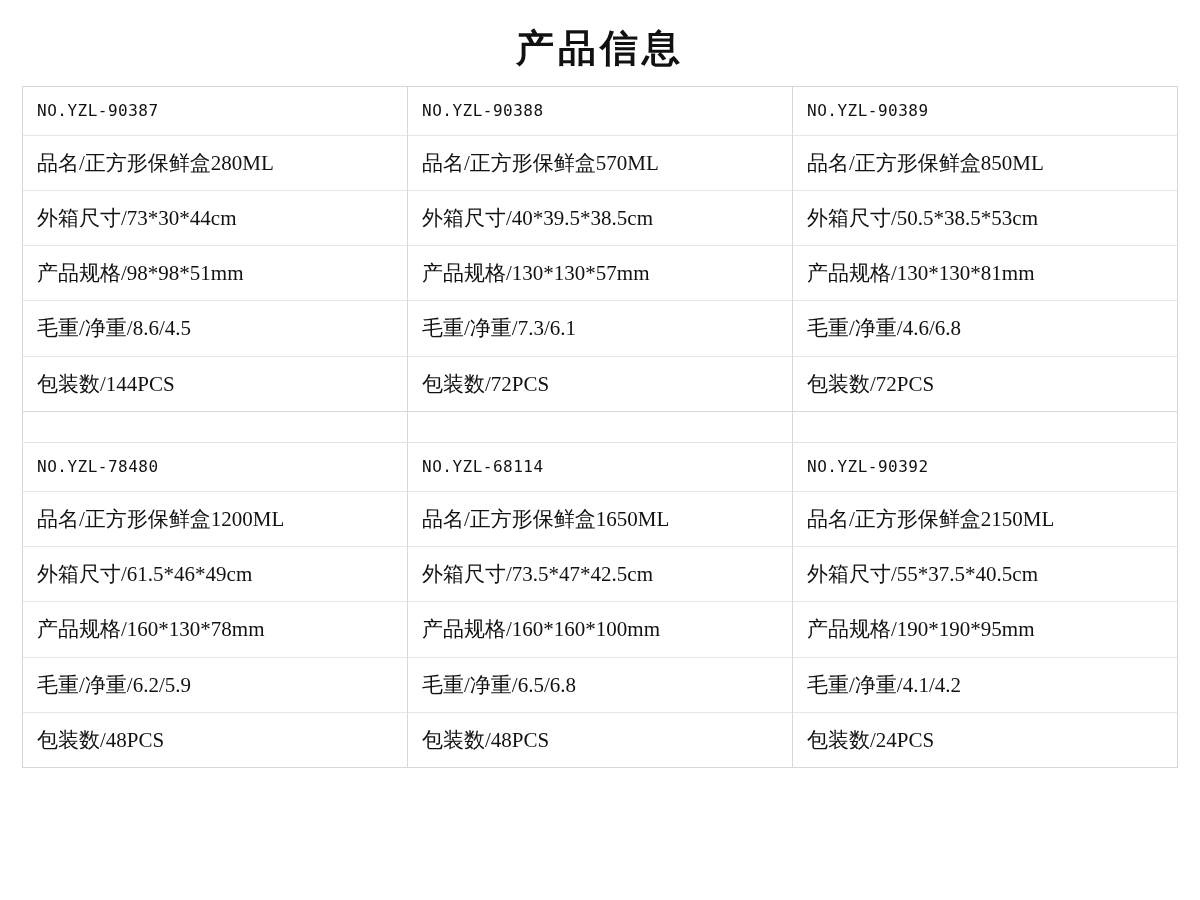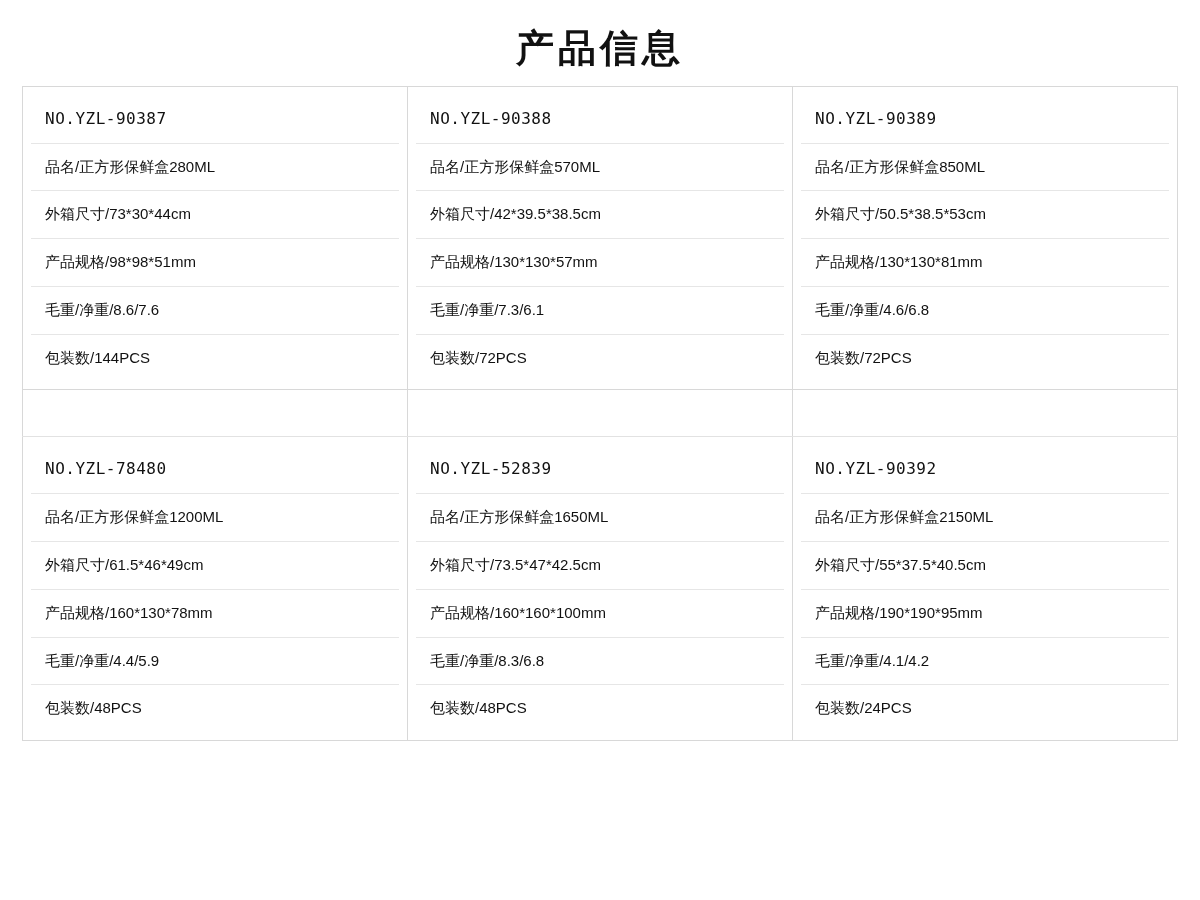--- a/index.html
+++ b/index.html
@@ -35,36 +35,36 @@
     margin: 0 22px;
   }
   table.spec-table {
     width: 1156px;
     border-collapse: collapse;
     table-layout: fixed;
   }
   table.spec-table td {
     width: 33.3333%;
     vertical-align: top;
-    padding: 8px;
+    padding: 0;
     border: 1px solid #d8d8d8;
   }
   table.spec-table td.spacer-cell {
     border-left: 1px solid #d8d8d8;
     border-right: 1px solid #d8d8d8;
     border-top: 1px solid #e2e2e2;
     border-bottom: 1px solid #e2e2e2;
     height: 30px;
   }
   .cell-inner {
     padding: 0;
   }
   .spec-line {
-    font-family: Liberation Sans, sans-serif;
-    font-size: 15px;
+    font-family: Liberation Serif, serif;
+    font-size: 21px;
     color: #111111;
     padding: 14px 0 14px 14px;
     line-height: 1.25;
     white-space: nowrap;
     border-bottom: 1px solid #e6e6e6;
   }
   .spec-line:last-child {
     border-bottom: none;
   }
   .spec-line.no-line {
@@ -84,29 +84,29 @@
     <table class="spec-table">
       <tbody>
 
         <tr>
           <td>
             <div class="cell-inner">
               <div class="spec-line no-line">NO.YZL-90387</div>
               <div class="spec-line">品名/正方形保鲜盒280ML</div>
               <div class="spec-line">外箱尺寸/73*30*44cm</div>
               <div class="spec-line">产品规格/98*98*51mm</div>
-              <div class="spec-line">毛重/净重/8.6/7.6</div>
+              <div class="spec-line">毛重/净重/8.6/4.5</div>
               <div class="spec-line">包装数/144PCS</div>
             </div>
           </td>
           <td>
             <div class="cell-inner">
               <div class="spec-line no-line">NO.YZL-90388</div>
               <div class="spec-line">品名/正方形保鲜盒570ML</div>
-              <div class="spec-line">外箱尺寸/42*39.5*38.5cm</div>
+              <div class="spec-line">外箱尺寸/40*39.5*38.5cm</div>
               <div class="spec-line">产品规格/130*130*57mm</div>
               <div class="spec-line">毛重/净重/7.3/6.1</div>
               <div class="spec-line">包装数/72PCS</div>
             </div>
           </td>
           <td>
             <div class="cell-inner">
               <div class="spec-line no-line">NO.YZL-90389</div>
               <div class="spec-line">品名/正方形保鲜盒850ML</div>
               <div class="spec-line">外箱尺寸/50.5*38.5*53cm</div>
@@ -123,31 +123,31 @@
           <td class="spacer-cell"></td>
         </tr>
 
         <tr>
           <td>
             <div class="cell-inner">
               <div class="spec-line no-line">NO.YZL-78480</div>
               <div class="spec-line">品名/正方形保鲜盒1200ML</div>
               <div class="spec-line">外箱尺寸/61.5*46*49cm</div>
               <div class="spec-line">产品规格/160*130*78mm</div>
-              <div class="spec-line">毛重/净重/4.4/5.9</div>
+              <div class="spec-line">毛重/净重/6.2/5.9</div>
               <div class="spec-line">包装数/48PCS</div>
             </div>
           </td>
           <td>
             <div class="cell-inner">
-              <div class="spec-line no-line">NO.YZL-52839</div>
+              <div class="spec-line no-line">NO.YZL-68114</div>
               <div class="spec-line">品名/正方形保鲜盒1650ML</div>
               <div class="spec-line">外箱尺寸/73.5*47*42.5cm</div>
               <div class="spec-line">产品规格/160*160*100mm</div>
-              <div class="spec-line">毛重/净重/8.3/6.8</div>
+              <div class="spec-line">毛重/净重/6.5/6.8</div>
               <div class="spec-line">包装数/48PCS</div>
             </div>
           </td>
           <td>
             <div class="cell-inner">
               <div class="spec-line no-line">NO.YZL-90392</div>
               <div class="spec-line">品名/正方形保鲜盒2150ML</div>
               <div class="spec-line">外箱尺寸/55*37.5*40.5cm</div>
               <div class="spec-line">产品规格/190*190*95mm</div>
               <div class="spec-line">毛重/净重/4.1/4.2</div>

